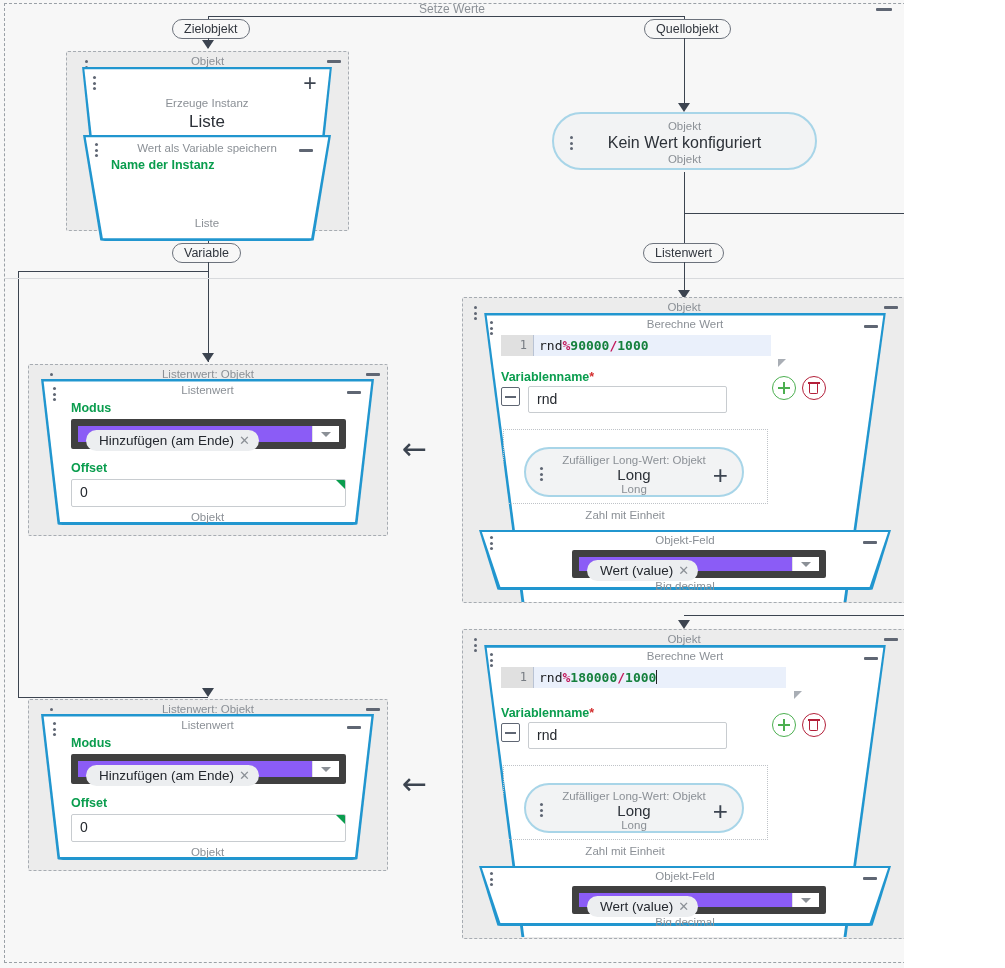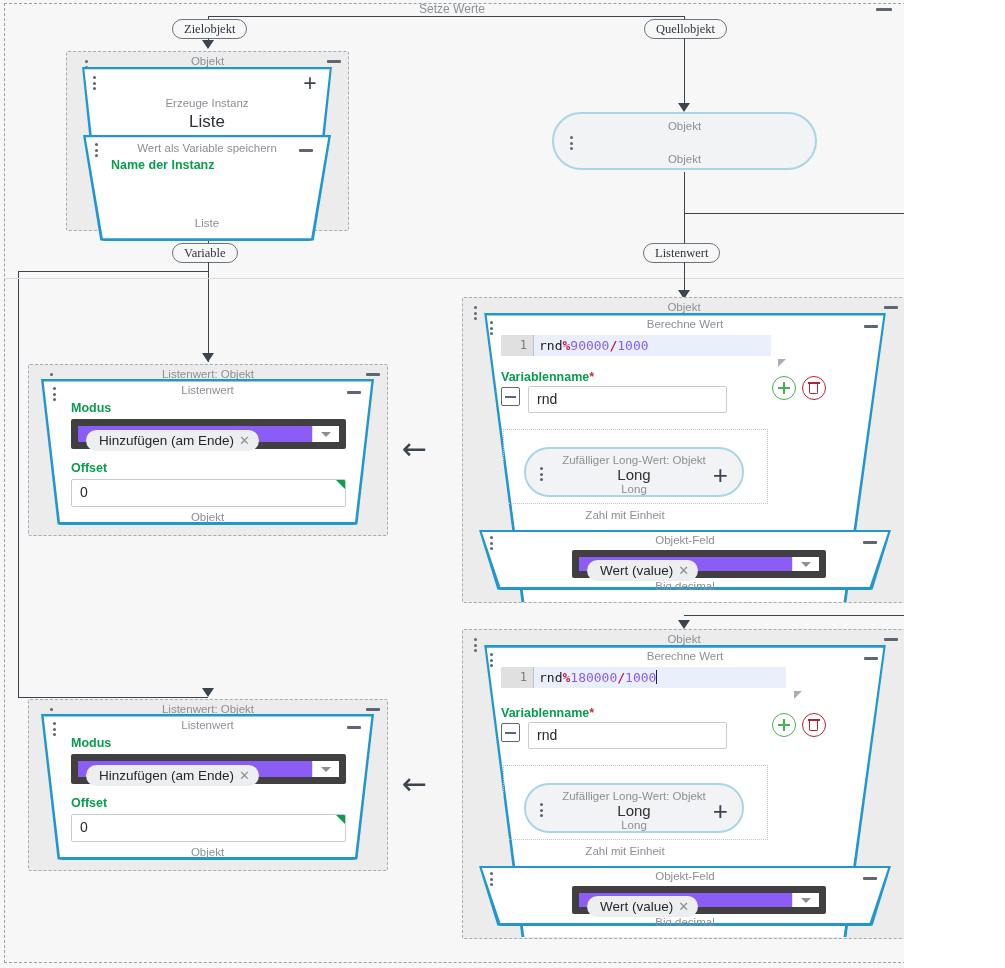--- a/index.html
+++ b/index.html
@@ -61,21 +61,20 @@
     position: absolute;
     border: 1px solid #6c727c;
     border-radius: 11px;
     background: #f7f7f7;
     color: #30353d;
     font-size: 12.5px;
     line-height: 18px;
     padding: 0 11px;
     height: 20px;
     white-space: nowrap;
-    font-family: Liberation Serif, serif;
   }
 
   
   .slot {
     position: absolute;
     border: 1px dashed #a7acb2;
     background: #ececec;
     border-radius: 2px;
   }
   .slot-title {
@@ -248,21 +247,21 @@
   }
   .code .cline {
     flex: 1;
     border-left: 1px solid #b9c3d4;
     padding-left: 5px;
     line-height: 21px;
     color: #202124;
     position: relative;
   }
   .tok-op  { color: #c2185b; font-weight: bold; }
-  .tok-num { color: #8b5cf6; font-weight: normal; }
+  .tok-num { color: #15803d; font-weight: bold; }
   .caret {
     display: inline-block;
     width: 1px; height: 14px;
     background: #202124;
     vertical-align: -2px;
   }
   .resize-grip {
     position: absolute;
     width: 0; height: 0;
     border-bottom: 8px solid #a9aeb5;
@@ -433,20 +432,21 @@
     </div>
   </div>
 
   <div class="stad" style="left:552px; top:112px; width:265px; height:58px;">
     <div class="grip" style="left:16px; top:22px;">
         <i></i>
         <i></i>
         <i></i>
       </div>
     <div class="top" style="top:6px;">Objekt</div>
+    <div class="mid" style="top:19px;">Kein Wert konfiguriert</div>
     <div class="bot" style="top:39px;">Objekt</div>
   </div>
 
   <div class="slot" style="left:28px; top:364px; width:360px; height:172px;">
     <div class="slot-title">Listenwert: Objekt</div>
     <div class="slot-minus"></div>
     <div class="grip" style="left:21px; top:8px;">
         <i></i>
         <i></i>
         <i></i>

